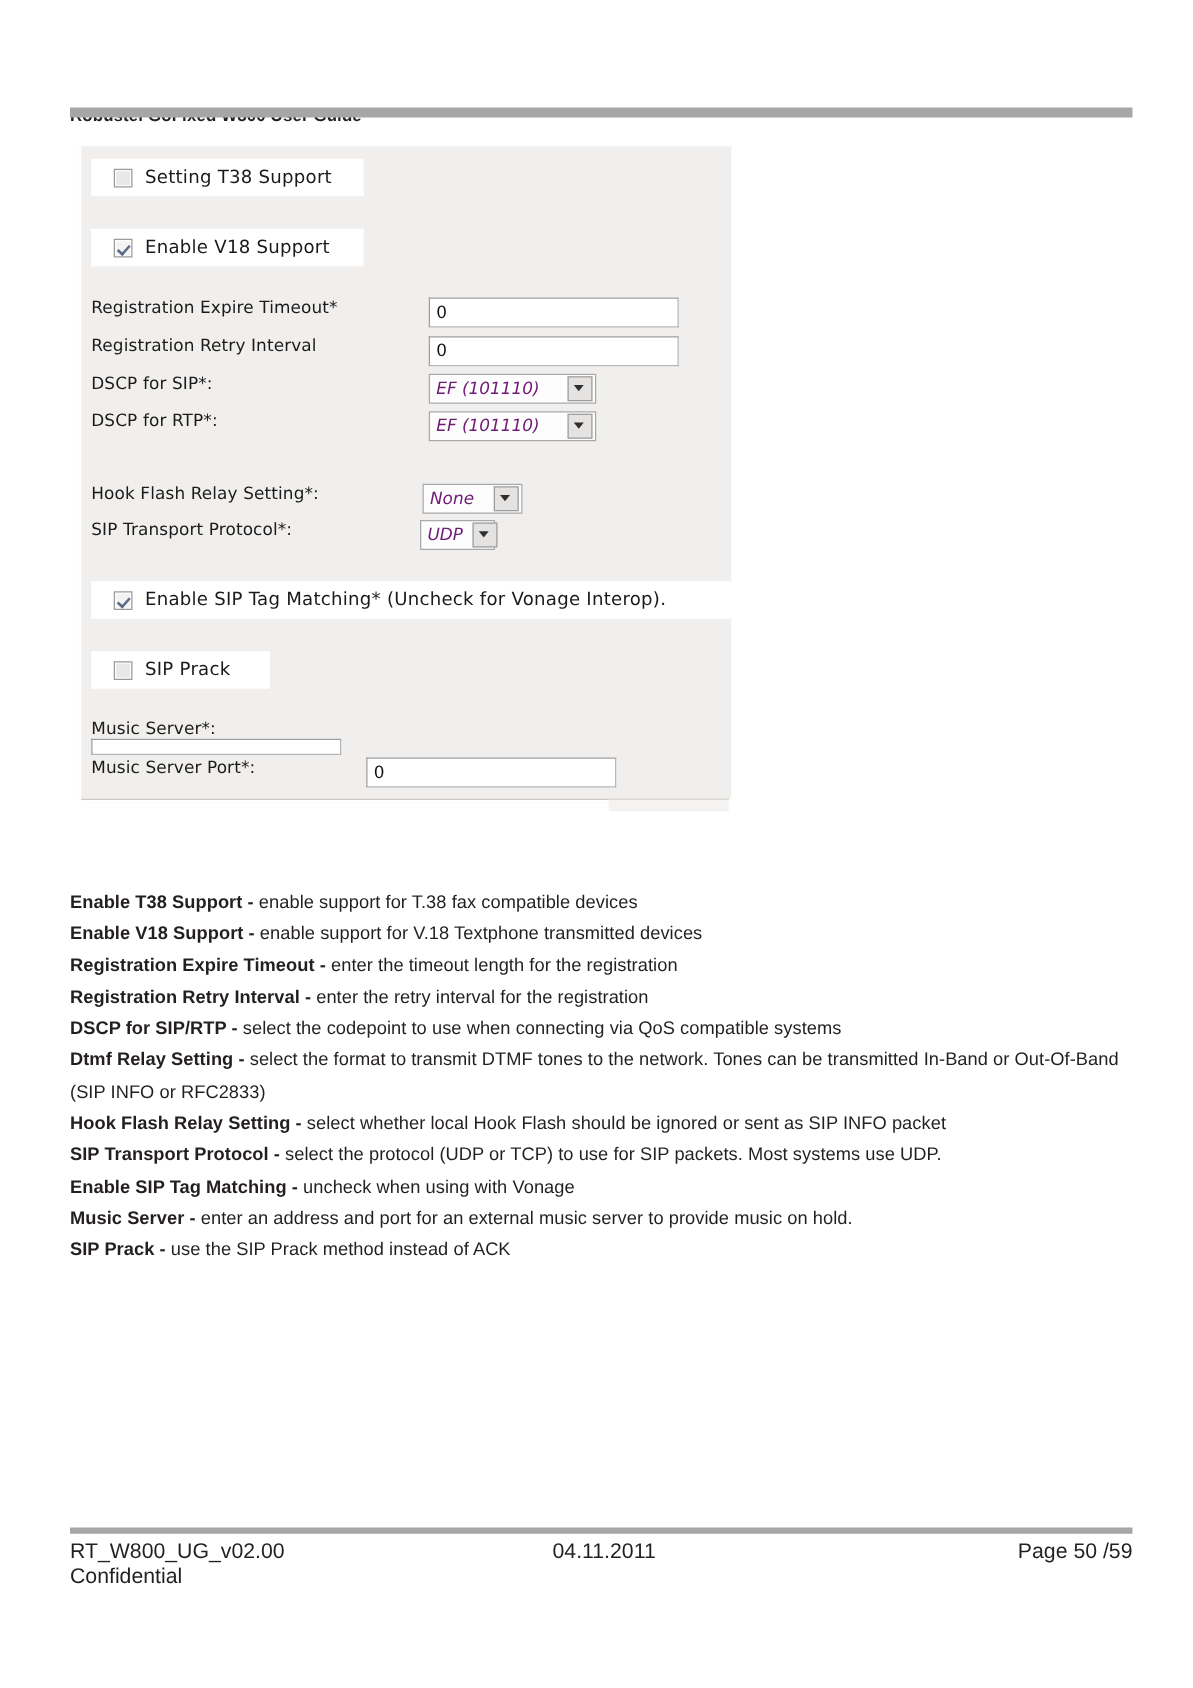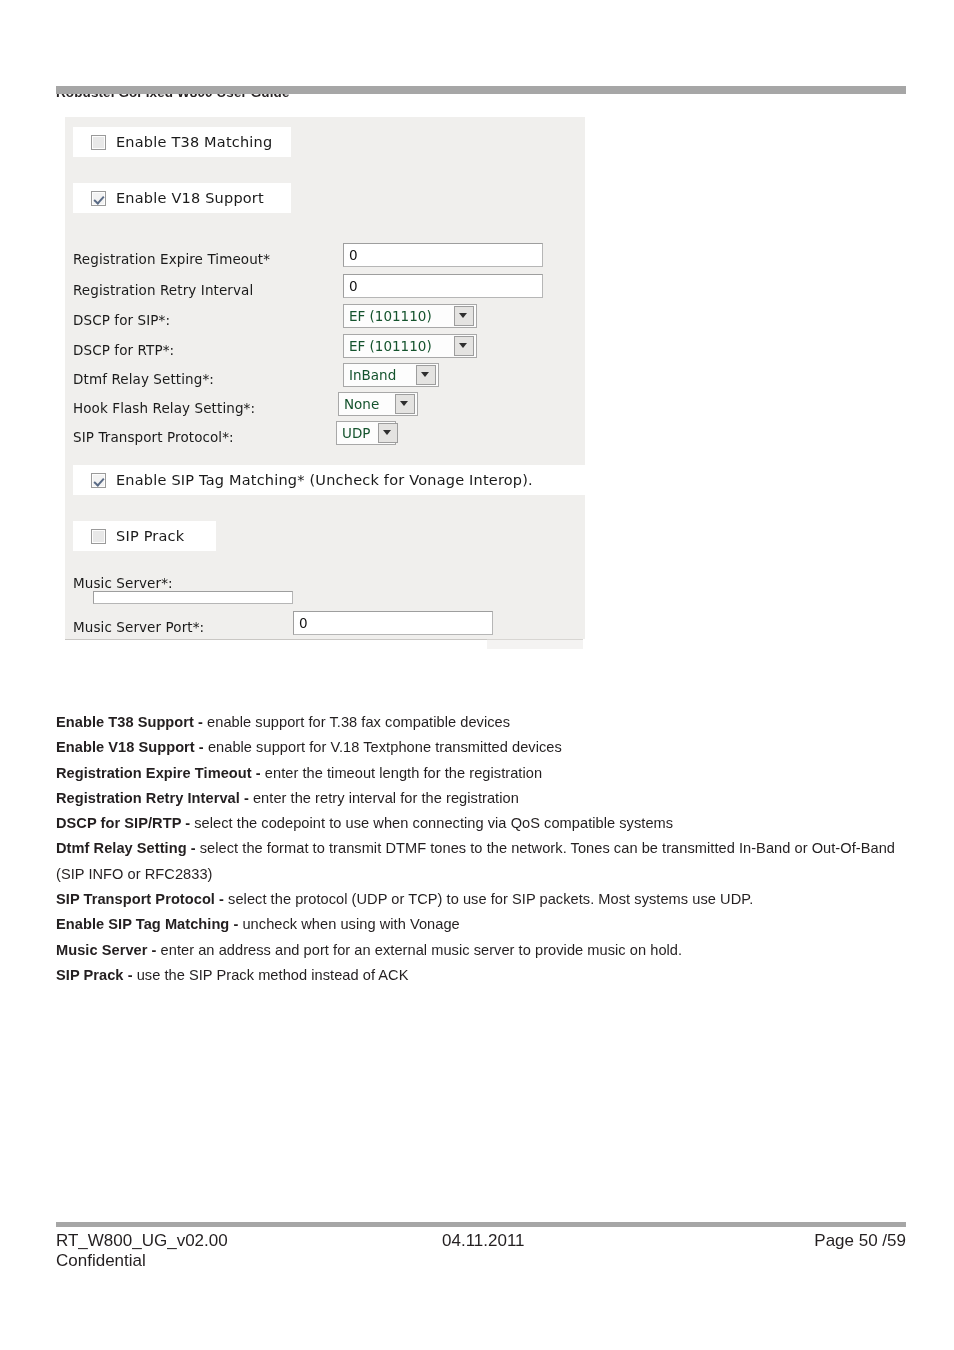--- a/index.html
+++ b/index.html
@@ -128,21 +128,21 @@
     border: solid #5a6b86;
     border-width: 0 2px 2px 0;
     transform: rotate(42deg);
     z-index: 2;
   }
 
   
   .field-row {
     position: absolute;
     display: flex;
-    align-items: flex-end;
+    align-items: flex-start;
     height: 29px;
   }
   .field-label {
     font-family: "DejaVu Sans", sans-serif;
     font-size: 13.5px;
     color: #1a1a1a;
     white-space: nowrap;
     letter-spacing: 0.1px;
   }
 
@@ -169,22 +169,23 @@
     border: 1px solid #a8a8a8;
     display: flex;
     align-items: center;
     justify-content: space-between;
     padding-left: 5px;
     padding-right: 2px;
   }
   .select .sel-value {
     font-family: "DejaVu Sans", sans-serif;
     font-size: 13.5px;
-    color: #14532d;
-    white-space: nowrap;
+    color: #701a75;
+    white-space: nowrap;
+    font-style: italic;
   }
   .select .sel-arrow {
     width: 18px;
     height: 18px;
     flex: none;
     margin-left: 8px;
     background: #e4e3e1;
     border: 1px solid #9d9d9d;
     position: relative;
   }
@@ -249,21 +250,21 @@
 </div>
 <div class="hdr-rule"></div>
 
 <div class="shot">
   <div class="shot-left-edge"></div>
 
   <div class="cb-row" style="left:10px; top:10px; width:200px; padding-left:18px;">
     <span class="checkbox">
       <span class="inner-shade"></span>
     </span>
-    <span class="cb-label">Enable T38 Matching</span>
+    <span class="cb-label">Setting T38 Support</span>
   </div>
 
   <div class="cb-row" style="left:10px; top:66px; width:200px; padding-left:18px;">
     <span class="checkbox checked">
       <span class="inner-shade"></span>
     </span>
     <span class="cb-label">Enable V18 Support</span>
   </div>
 
   <div class="field-row" style="left:10px; top:121px;">
@@ -285,27 +286,20 @@
   </div>
 
   <div class="field-row" style="left:10px; top:212px;">
     <span class="field-label" style="width:270px;">DSCP for RTP*:</span>
     <span class="select" style="width:134px;">
       <span class="sel-value">EF (101110)</span>
       <span class="sel-arrow"></span>
     </span>
   </div>
 
-  <div class="field-row" style="left:10px; top:241px;">
-    <span class="field-label" style="width:270px;">Dtmf Relay Setting*:</span>
-    <span class="select" style="width:96px;">
-      <span class="sel-value">InBand</span>
-      <span class="sel-arrow"></span>
-    </span>
-  </div>
 
   <div class="field-row" style="left:10px; top:270px;">
     <span class="field-label" style="width:265px;">Hook Flash Relay Setting*:</span>
     <span class="select" style="width:80px;">
       <span class="sel-value">None</span>
       <span class="sel-arrow"></span>
     </span>
   </div>
 
   <div class="field-row" style="left:10px; top:299px;">
@@ -345,20 +339,21 @@
   <div class="shot-scroll-nub"></div>
 </div>
 
 <div class="desc">
   <p><b>Enable T38 Support - </b><span>enable support for T.38 fax compatible devices</span></p>
   <p><b>Enable V18 Support - </b><span>enable support for V.18 Textphone transmitted devices</span></p>
   <p><b>Registration Expire Timeout - </b><span>enter the timeout length for the registration</span></p>
   <p><b>Registration Retry Interval - </b><span>enter the retry interval for the registration</span></p>
   <p><b>DSCP for SIP/RTP - </b><span>select the codepoint to use when connecting via QoS compatible systems</span></p>
   <p><b>Dtmf Relay Setting - </b><span>select the format to transmit DTMF tones to the network. Tones can be transmitted In-Band or Out-Of-Band (SIP INFO or RFC2833)</span></p>
+  <p><b>Hook Flash Relay Setting - </b><span>select whether local Hook Flash should be ignored or sent as SIP INFO packet</span></p>
   <p><b>SIP Transport Protocol - </b><span>select the protocol (UDP or TCP) to use for SIP packets. Most systems use UDP.</span></p>
   <p><b>Enable SIP Tag Matching - </b><span>uncheck when using with Vonage</span></p>
   <p><b>Music Server - </b><span>enter an address and port for an external music server to provide music on hold.</span></p>
   <p><b>SIP Prack - </b><span>use the SIP Prack method instead of ACK</span></p>
 </div>
 
 <div class="footer-rule"></div>
 <div class="footer">
   <div class="footer-line">
     <span class="f-left">RT_W800_UG_v02.00</span>

